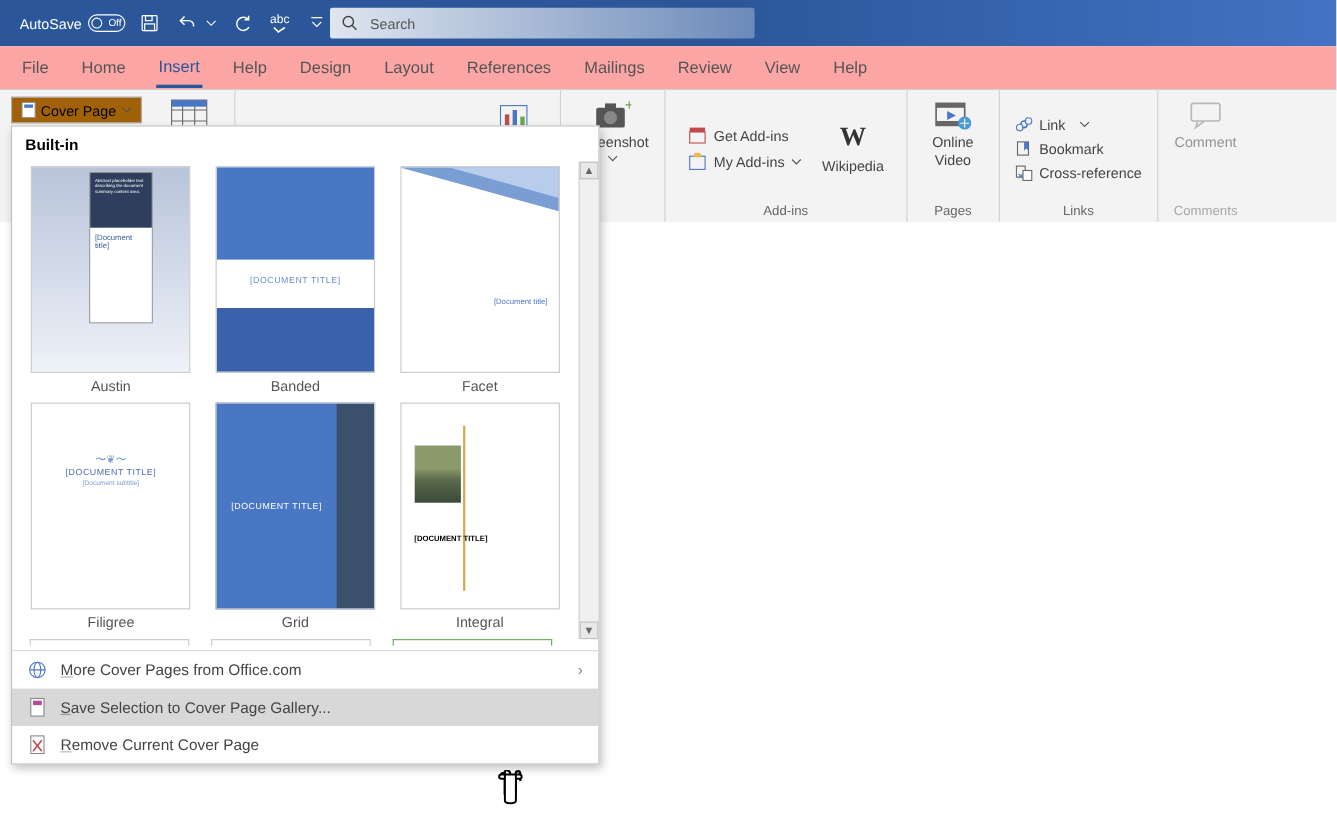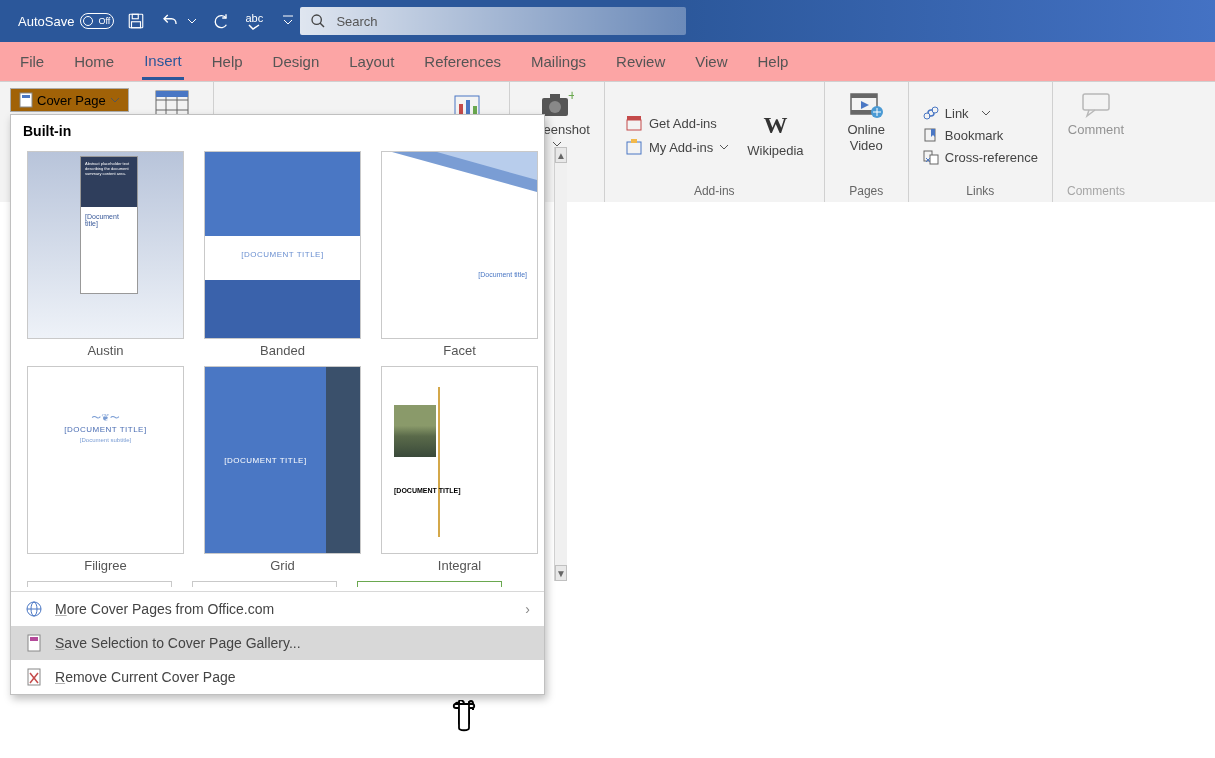--- a/index.html
+++ b/index.html
@@ -37,21 +37,21 @@
 
 
 .dropdown { position: absolute; top: 114px; left: 10px; width: 535px; background: #fff; border: 1px solid #c0c0c0; box-shadow: 2px 4px 8px rgba(0,0,0,0.25); z-index: 100; }
 .dd-header { font-weight: 600; font-size: 14px; padding: 8px 12px; }
 .dd-grid-wrap { display: flex; }
 .dd-grid { flex: 1; display: grid; grid-template-columns: repeat(3, 1fr); gap: 8px 20px; padding: 4px 16px 8px; }
 .dd-scroll { width: 18px; background: #f0f0f0; border-left: 1px solid #d0d0d0; display: flex; flex-direction: column; justify-content: space-between; align-items: center; font-size: 10px; color: #666; }
 .dd-scroll .arrow { height: 16px; display: flex; align-items: center; justify-content: center; width: 100%; background: #e8e8e8; border: 1px solid #c0c0c0; cursor: pointer; }
 .dd-scroll .thumb { flex: 1; }
 .cover-item { display: flex; flex-direction: column; align-items: center; gap: 4px; cursor: pointer; }
-.cover-thumb { width: 157px; height: 188px; border: 1px solid #c9c9c9; background: #fff; position: relative; overflow: hidden; }
+.cover-thumb { width: 145px; height: 188px; border: 1px solid #c9c9c9; background: #fff; position: relative; overflow: hidden; }
 .cover-label { font-size: 13px; color: #555; }
 
 
 .th-austin { background: linear-gradient(to bottom, #b8c4da 0%, #eef2f8 100%); }
 .th-austin .card { position: absolute; left: 52px; top: 4px; width: 58px; height: 138px; background: #fff; border: 1px solid #999; }
 .th-austin .card .top { height: 50px; background: #2f3e5c; color:#fff; font-size:4px; padding:4px; }
 .th-austin .card .mid { padding:6px 4px; font-size:7px; color:#3a5a9a; }
 .th-banded .top { height: 84px; background: #4a77c4; }
 .th-banded .title { text-align:center; font-size:8px; color:#6a8fd0; padding:14px 0; letter-spacing:0.5px;}
 .th-banded .bar { position:absolute; bottom:0; left:0; right:0; height:58px; background:#3a62ab;}

